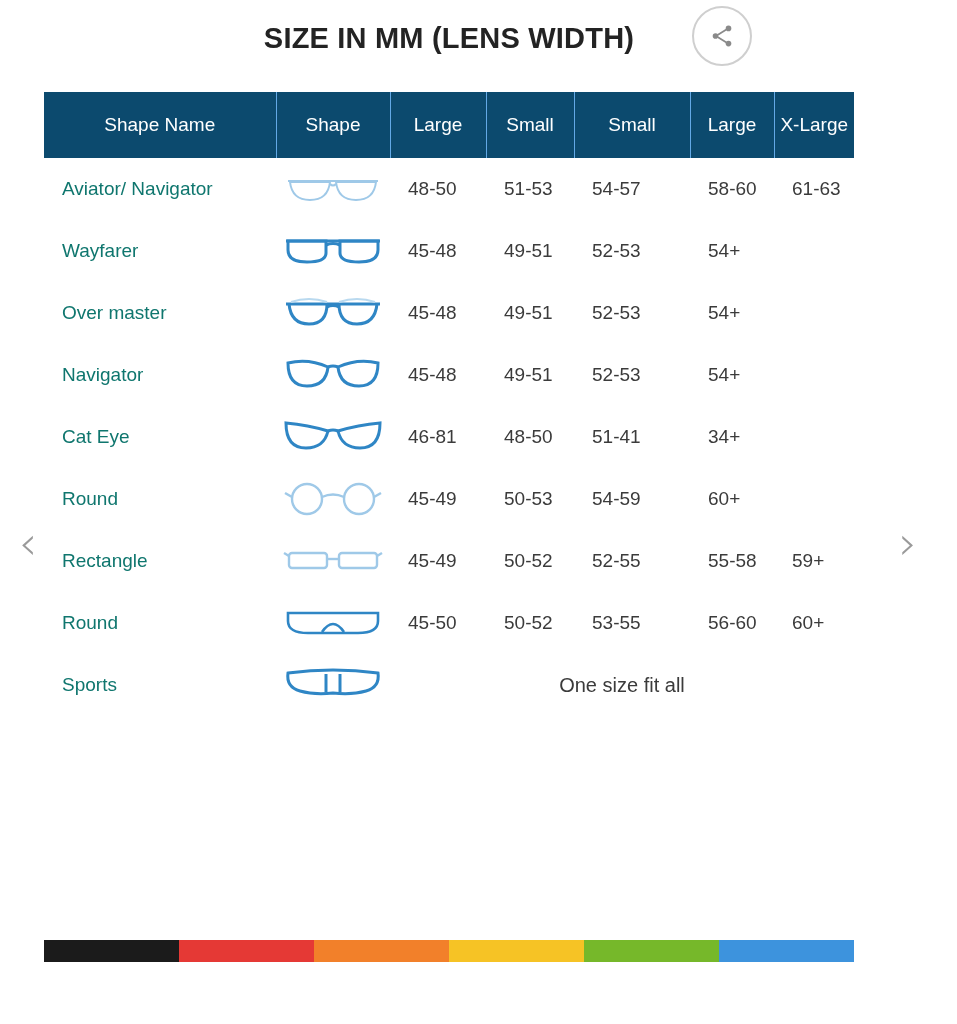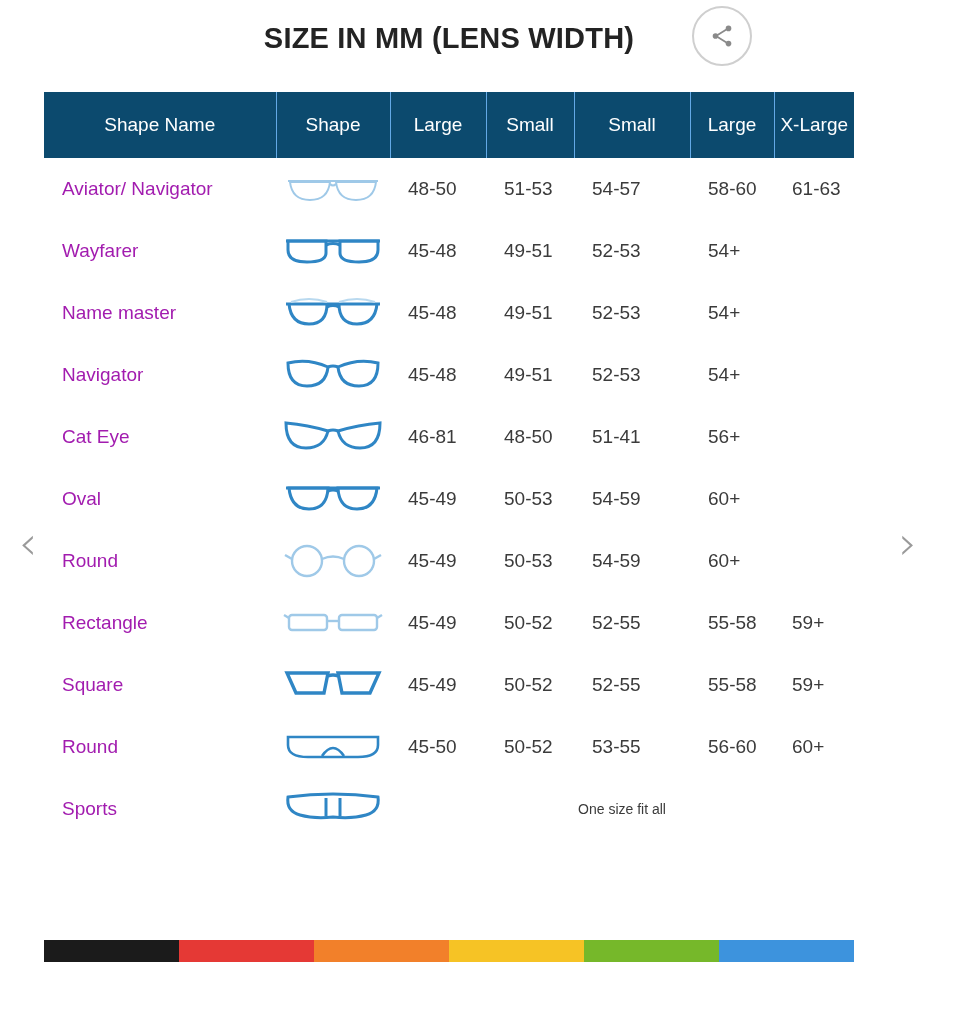--- a/index.html
+++ b/index.html
@@ -112,29 +112,29 @@
     padding: 0;
     font-size: 19px;
     color: #3b3b3b;
     text-align: center;
     vertical-align: middle;
     background: #ffffff;
   }
   table.chart tbody td.name {
     text-align: left;
     padding-left: 18px;
-    color: #a21caf;
+    color: #0f766e;
   }
   table.chart tbody td.size {
     text-align: left;
     padding-left: 18px;
   }
   table.chart tbody td.one-size {
     text-align: center;
-    font-size: 14px;
+    font-size: 20px;
     color: #3b3b3b;
   }
   .glyph-cell { text-align: center; }
   .glyph {
     display: inline-block;
     width: 110px;
     height: 44px;
     vertical-align: middle;
   }
   .glyph svg { display: block; width: 110px; height: 44px; }
@@ -233,21 +233,21 @@
           </span>
         </td>
         <td class="size">45-48</td>
         <td class="size">49-51</td>
         <td class="size">52-53</td>
         <td class="size">54+</td>
         <td class="size"></td>
       </tr>
 
       <tr>
-        <td class="name">Name master</td>
+        <td class="name">Over master</td>
         <td class="glyph-cell">
           <span class="glyph">
             <svg viewBox="0 0 110 44">
               <g fill="none" stroke="#2f86c5" stroke-width="3">
                 <path d="M8 13 h94"></path>
                 <path d="M11 13 q2 20 20 20 q18 0 18 -20"></path>
                 <path d="M61 13 q0 20 18 20 q18 0 20 -20"></path>
                 <path d="M49 16 q6 -3 12 0"></path>
               </g>
               <g fill="none" stroke="#b9d9ef" stroke-width="2">
@@ -293,44 +293,24 @@
                 <path d="M8 8 q22 2 42 8 q-4 17 -22 17 q-20 0 -20 -25 z"></path>
                 <path d="M102 8 q-22 2 -42 8 q4 17 22 17 q20 0 20 -25 z"></path>
                 <path d="M50 16 q5 -2 10 0"></path>
               </g>
             </svg>
           </span>
         </td>
         <td class="size">46-81</td>
         <td class="size">48-50</td>
         <td class="size">51-41</td>
-        <td class="size">56+</td>
+        <td class="size">34+</td>
         <td class="size"></td>
       </tr>
 
-      <tr>
-        <td class="name">Oval</td>
-        <td class="glyph-cell">
-          <span class="glyph">
-            <svg viewBox="0 0 110 44">
-              <g fill="none" stroke="#2f86c5" stroke-width="3">
-                <path d="M8 11 h94"></path>
-                <path d="M11 11 q2 21 20 21 q18 0 19 -21 z"></path>
-                <path d="M60 11 q1 21 19 21 q18 0 20 -21 z"></path>
-                <path d="M50 14 q5 -2 10 0"></path>
-              </g>
-            </svg>
-          </span>
-        </td>
-        <td class="size">45-49</td>
-        <td class="size">50-53</td>
-        <td class="size">54-59</td>
-        <td class="size">60+</td>
-        <td class="size"></td>
-      </tr>
 
       <tr>
         <td class="name">Round</td>
         <td class="glyph-cell">
           <span class="glyph">
             <svg viewBox="0 0 110 44">
               <g fill="none" stroke="#9fc9e8" stroke-width="2.4">
                 <circle cx="29" cy="22" r="15"></circle>
                 <circle cx="81" cy="22" r="15"></circle>
                 <path d="M44 20 q11 -5 22 0"></path>
@@ -363,39 +343,20 @@
             </svg>
           </span>
         </td>
         <td class="size">45-49</td>
         <td class="size">50-52</td>
         <td class="size">52-55</td>
         <td class="size">55-58</td>
         <td class="size">59+</td>
       </tr>
 
-      <tr>
-        <td class="name">Square</td>
-        <td class="glyph-cell">
-          <span class="glyph">
-            <svg viewBox="0 0 110 44">
-              <g fill="none" stroke="#2f86c5" stroke-width="3.4">
-                <path d="M9 10 h41 l-4 20 h-28 z"></path>
-                <path d="M101 10 h-41 l4 20 h28 z"></path>
-                <path d="M50 13 q5 -2 10 0"></path>
-              </g>
-            </svg>
-          </span>
-        </td>
-        <td class="size">45-49</td>
-        <td class="size">50-52</td>
-        <td class="size">52-55</td>
-        <td class="size">55-58</td>
-        <td class="size">59+</td>
-      </tr>
 
       <tr>
         <td class="name">Round</td>
         <td class="glyph-cell">
           <span class="glyph">
             <svg viewBox="0 0 110 44">
               <g fill="none" stroke="#2f86c5" stroke-width="2.6">
                 <path d="M10 12 h90 v8 q0 12 -20 12 h-50 q-20 0 -20 -12 z"></path>
                 <path d="M44 31 q11 -16 22 0" stroke="#2f86c5"></path>
               </g>

